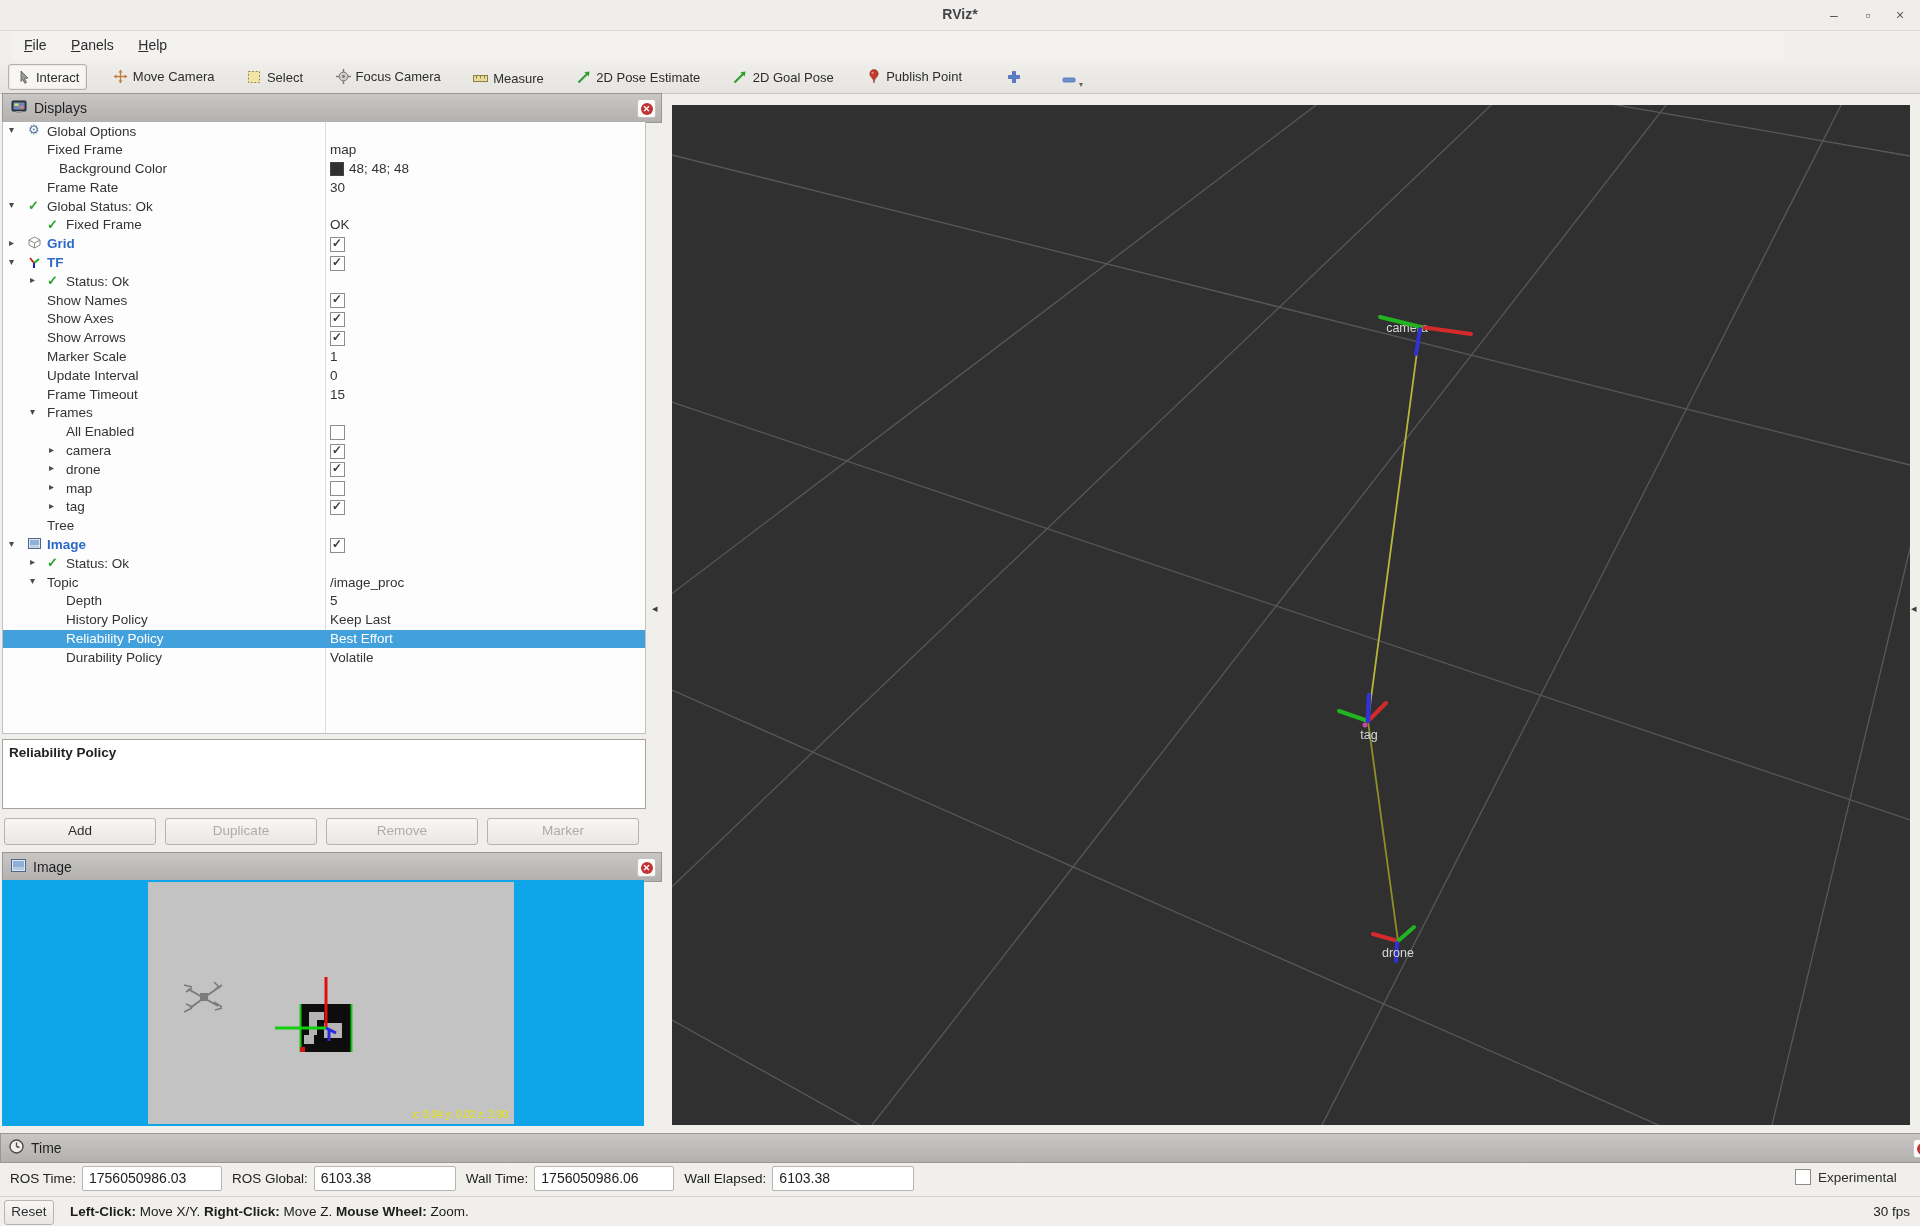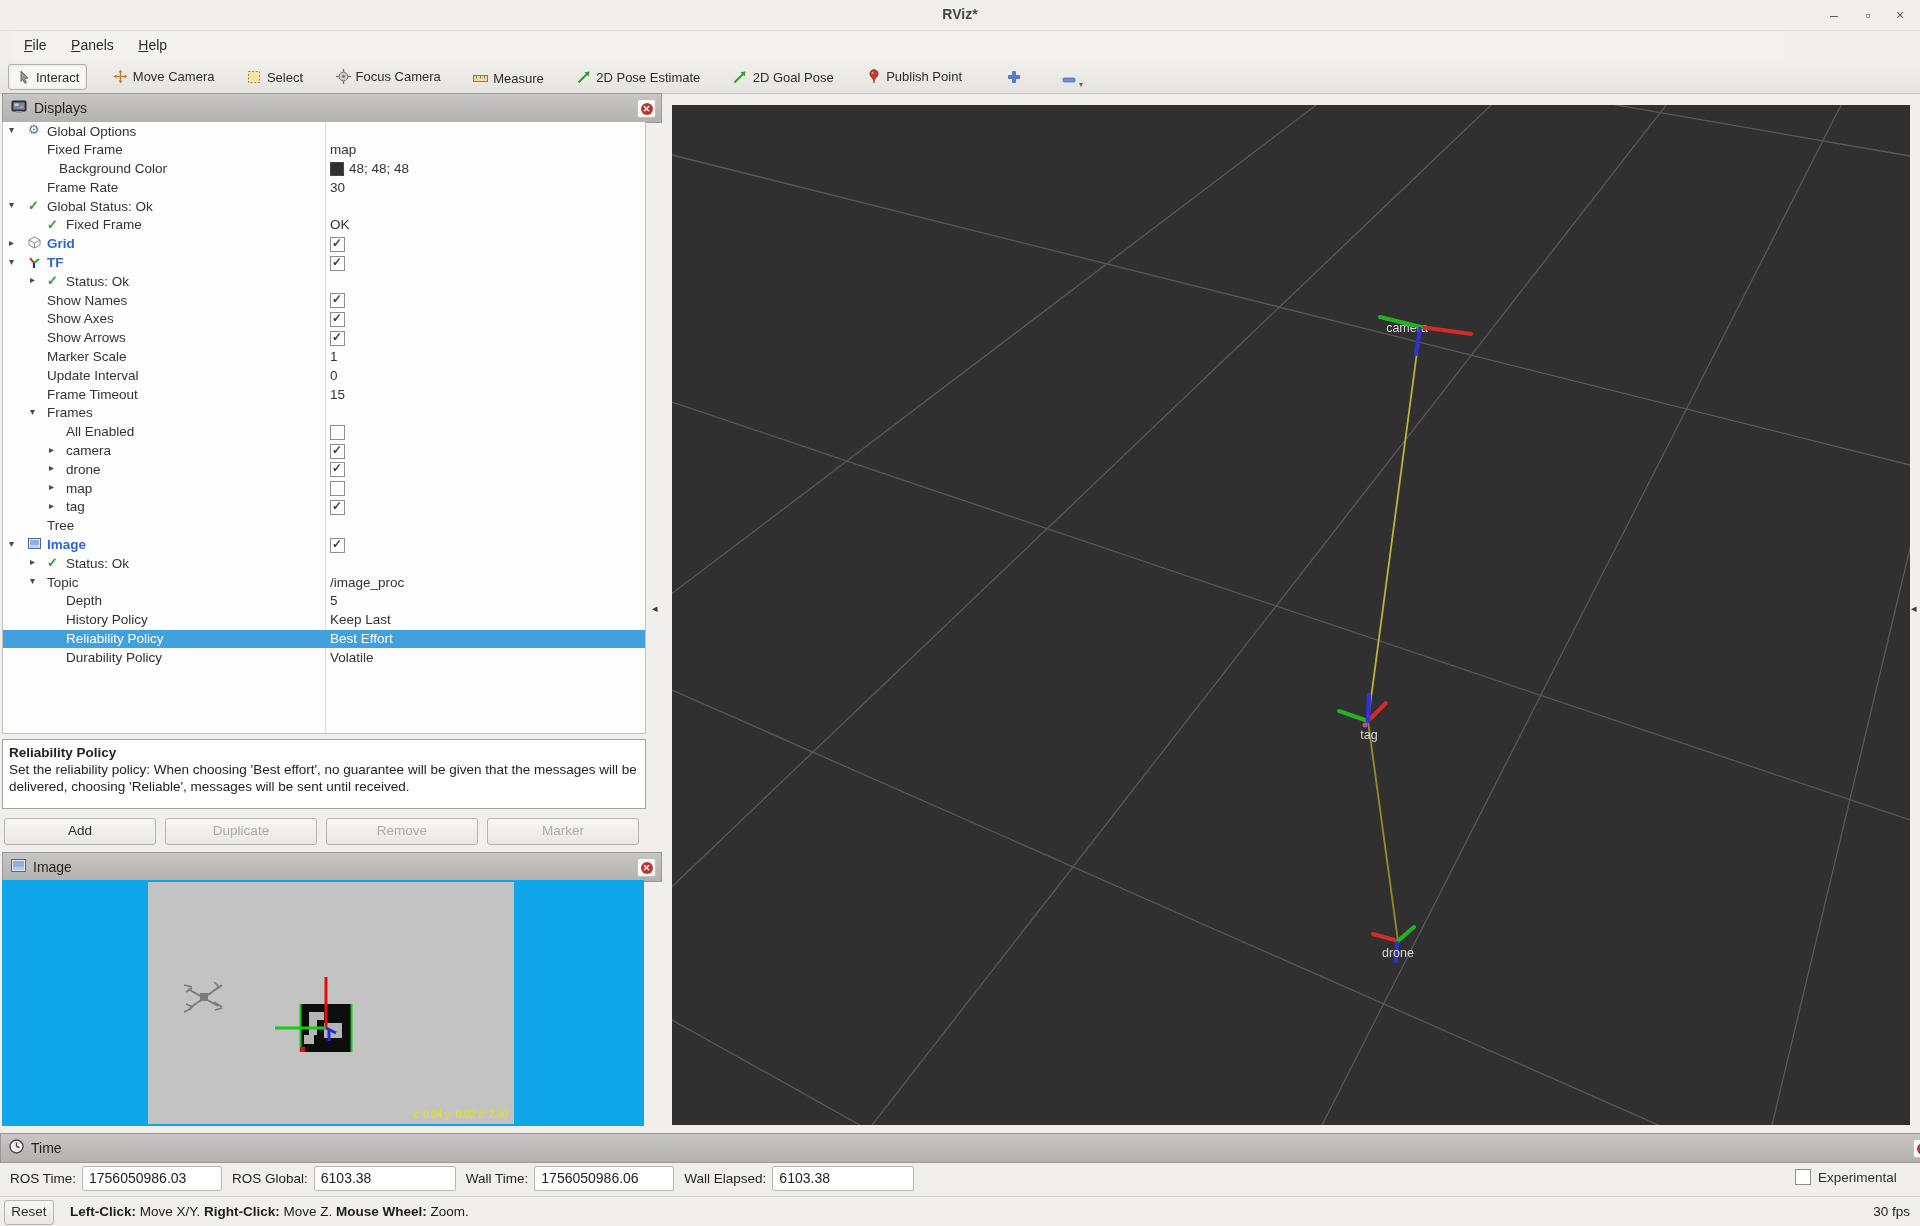--- a/index.html
+++ b/index.html
@@ -332,21 +332,20 @@
       <span class="tval">Best Effort</span>
     </div>
     <div class="trow">
       <span class="tlb" style="left: 63px;">Durability Policy</span>
       <span class="tval">Volatile</span>
     </div>
   </div>
 
 <div id="desc-box">
   <div id="desc-title">Reliability Policy</div>
-  <div id="desc-body">Set the reliability policy: When choosing 'Best effort', no guarantee will be given that the messages will be delivered, choosing 'Reliable', messages will be sent until received.</div>
 </div>
 
 <div id="btn-row">
   <div class="act-btn">Add</div>
   <div class="act-btn disabled">Duplicate</div>
   <div class="act-btn disabled">Remove</div>
   <div class="act-btn disabled">Marker</div>
 </div>
 
 <div id="image-header" class="panel-header">

